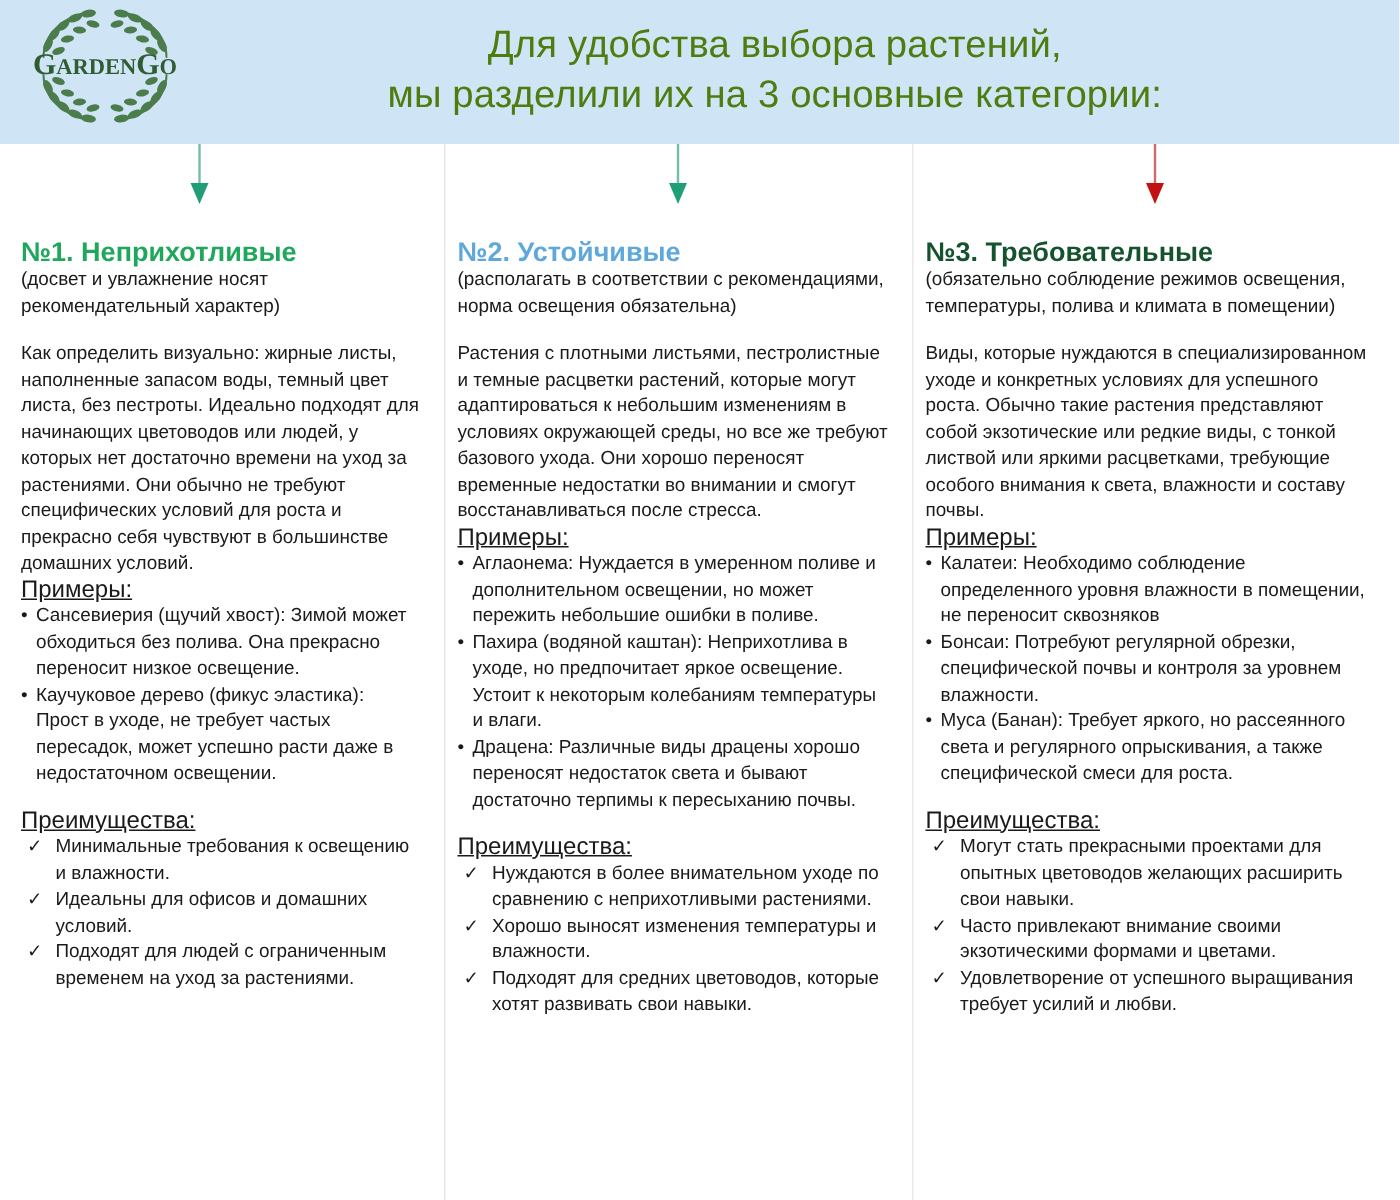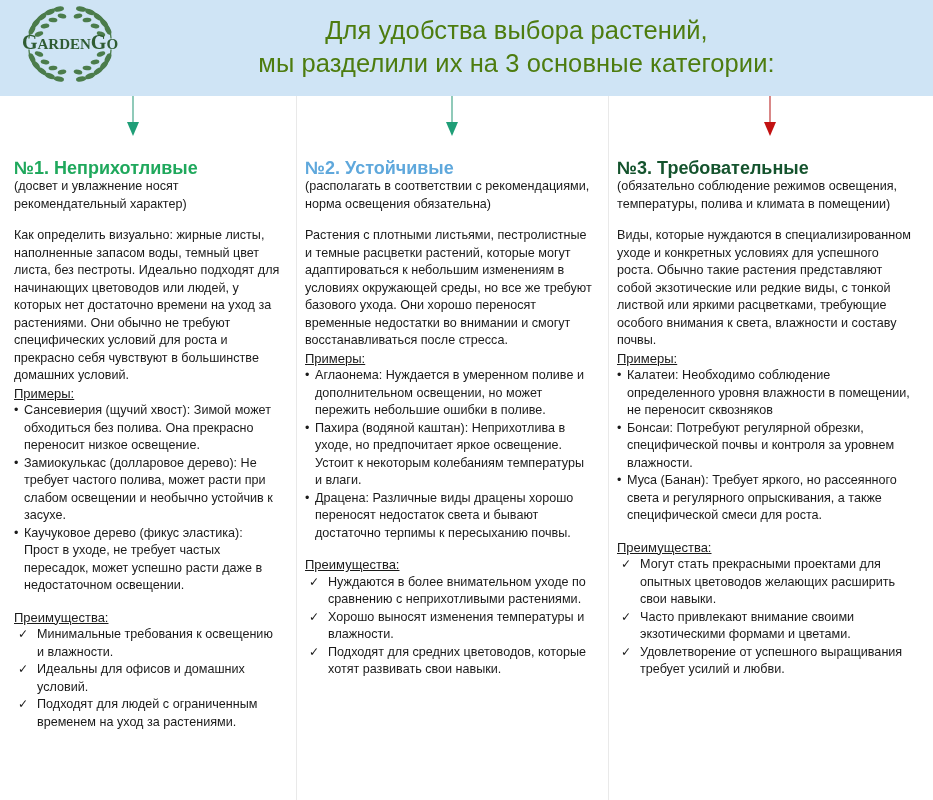--- a/index.html
+++ b/index.html
@@ -110,21 +110,21 @@
 
   .col-body {
     font-size: 12.6px;
     line-height: 17.5px;
     color: #1a1a1a;
     margin-top: 14px;
   }
 
   .examples-label,
   .advantages-label {
-    font-size: 13px;
+    font-size: 16px;
     line-height: 17.5px;
     color: #1a1a1a;
     text-decoration: underline;
   }
 
   .advantages-label { margin-top: 14px; }
 
   .bullet-list { list-style: none; }
   .bullet-item {
     font-size: 12.6px;
@@ -252,21 +252,20 @@
 
   <div class="columns">
 
     <div class="column" id="column-1">
       <div class="col-title">№1. Неприхотливые</div>
       <div class="col-subtitle">(досвет и увлажнение носят рекомендательный характер)</div>
       <div class="col-body">Как определить визуально: жирные листы, наполненные запасом воды, темный цвет листа, без пестроты. Идеально подходят для начинающих цветоводов или людей, у которых нет достаточно времени на уход за растениями. Они обычно не требуют специфических условий для роста и прекрасно себя чувствуют в большинстве домашних условий.</div>
       <div class="examples-label">Примеры:</div>
       <ul class="bullet-list">
         <li class="bullet-item">Сансевиерия (щучий хвост): Зимой может обходиться без полива. Она прекрасно переносит низкое освещение.</li>
-        <li class="bullet-item">Замиокулькас (долларовое дерево): Не требует частого полива, может расти при слабом освещении и необычно устойчив к засухе.</li>
         <li class="bullet-item">Каучуковое дерево (фикус эластика): Прост в уходе, не требует частых пересадок, может успешно расти даже в недостаточном освещении.</li>
       </ul>
       <div class="advantages-label">Преимущества:</div>
       <ul class="check-list">
         <li class="check-item">Минимальные требования к освещению и влажности.</li>
         <li class="check-item">Идеальны для офисов и домашних условий.</li>
         <li class="check-item">Подходят для людей с ограниченным временем на уход за растениями.</li>
       </ul>
     </div>
 

